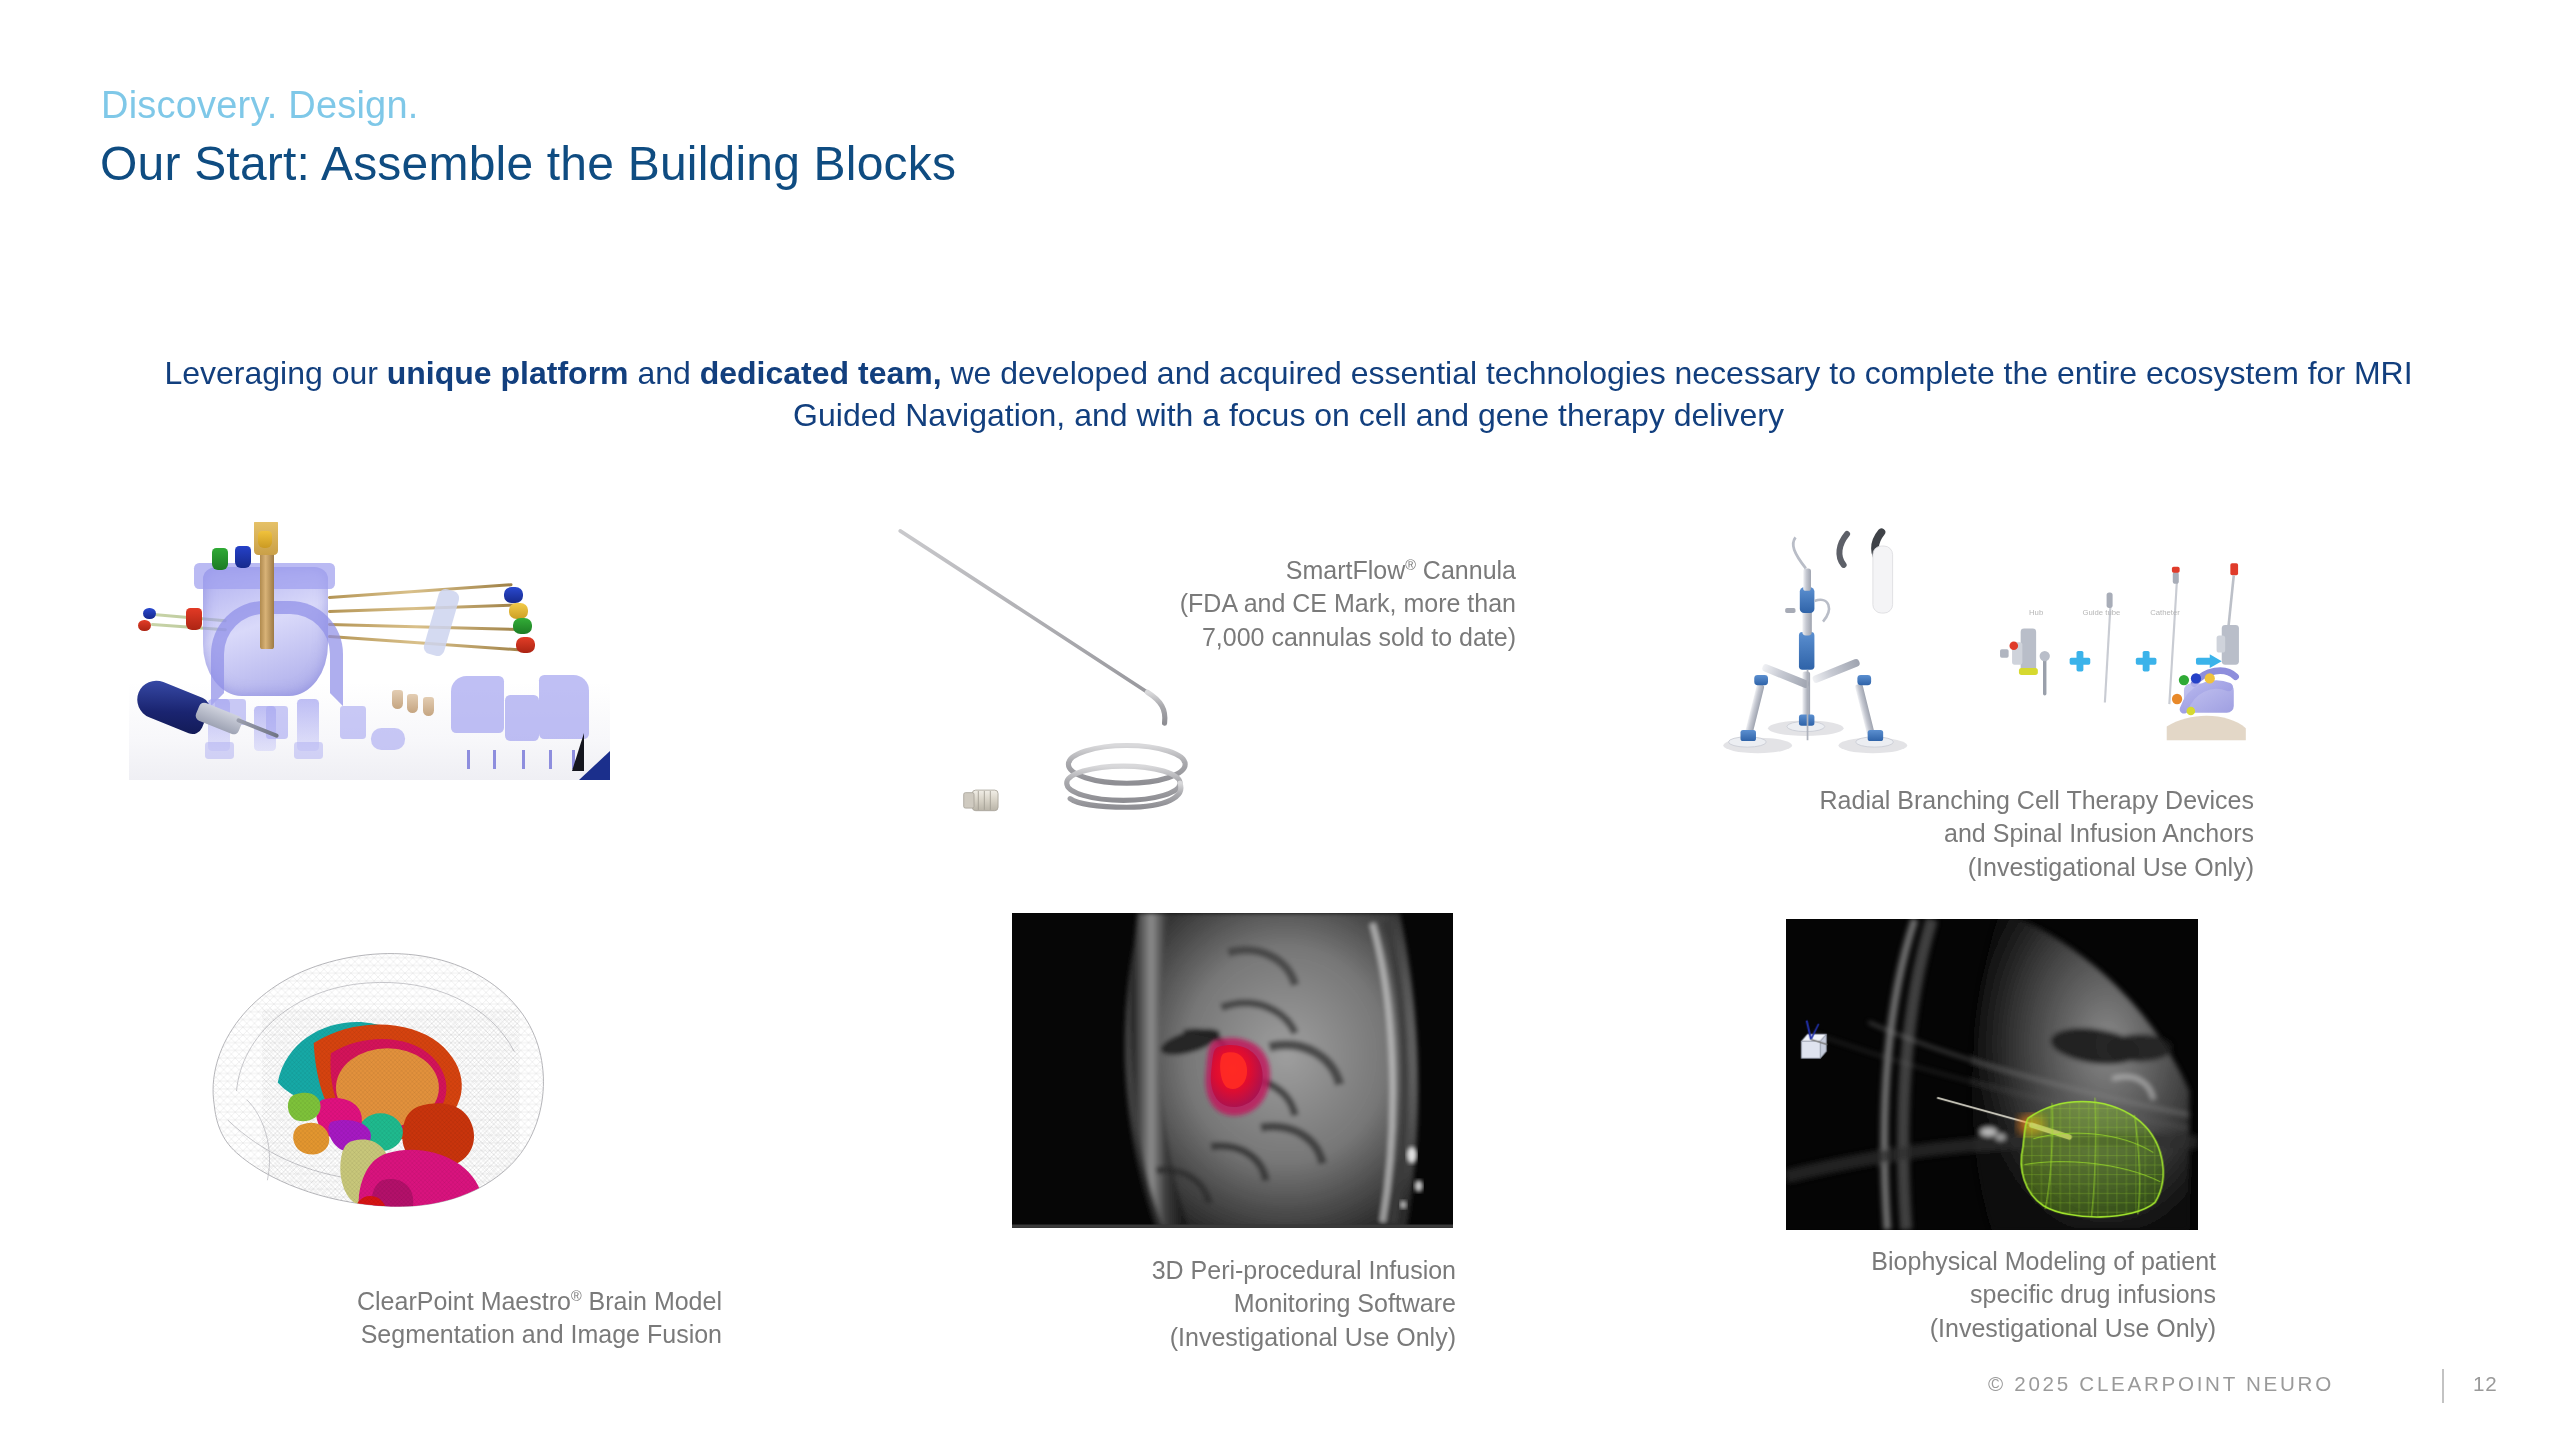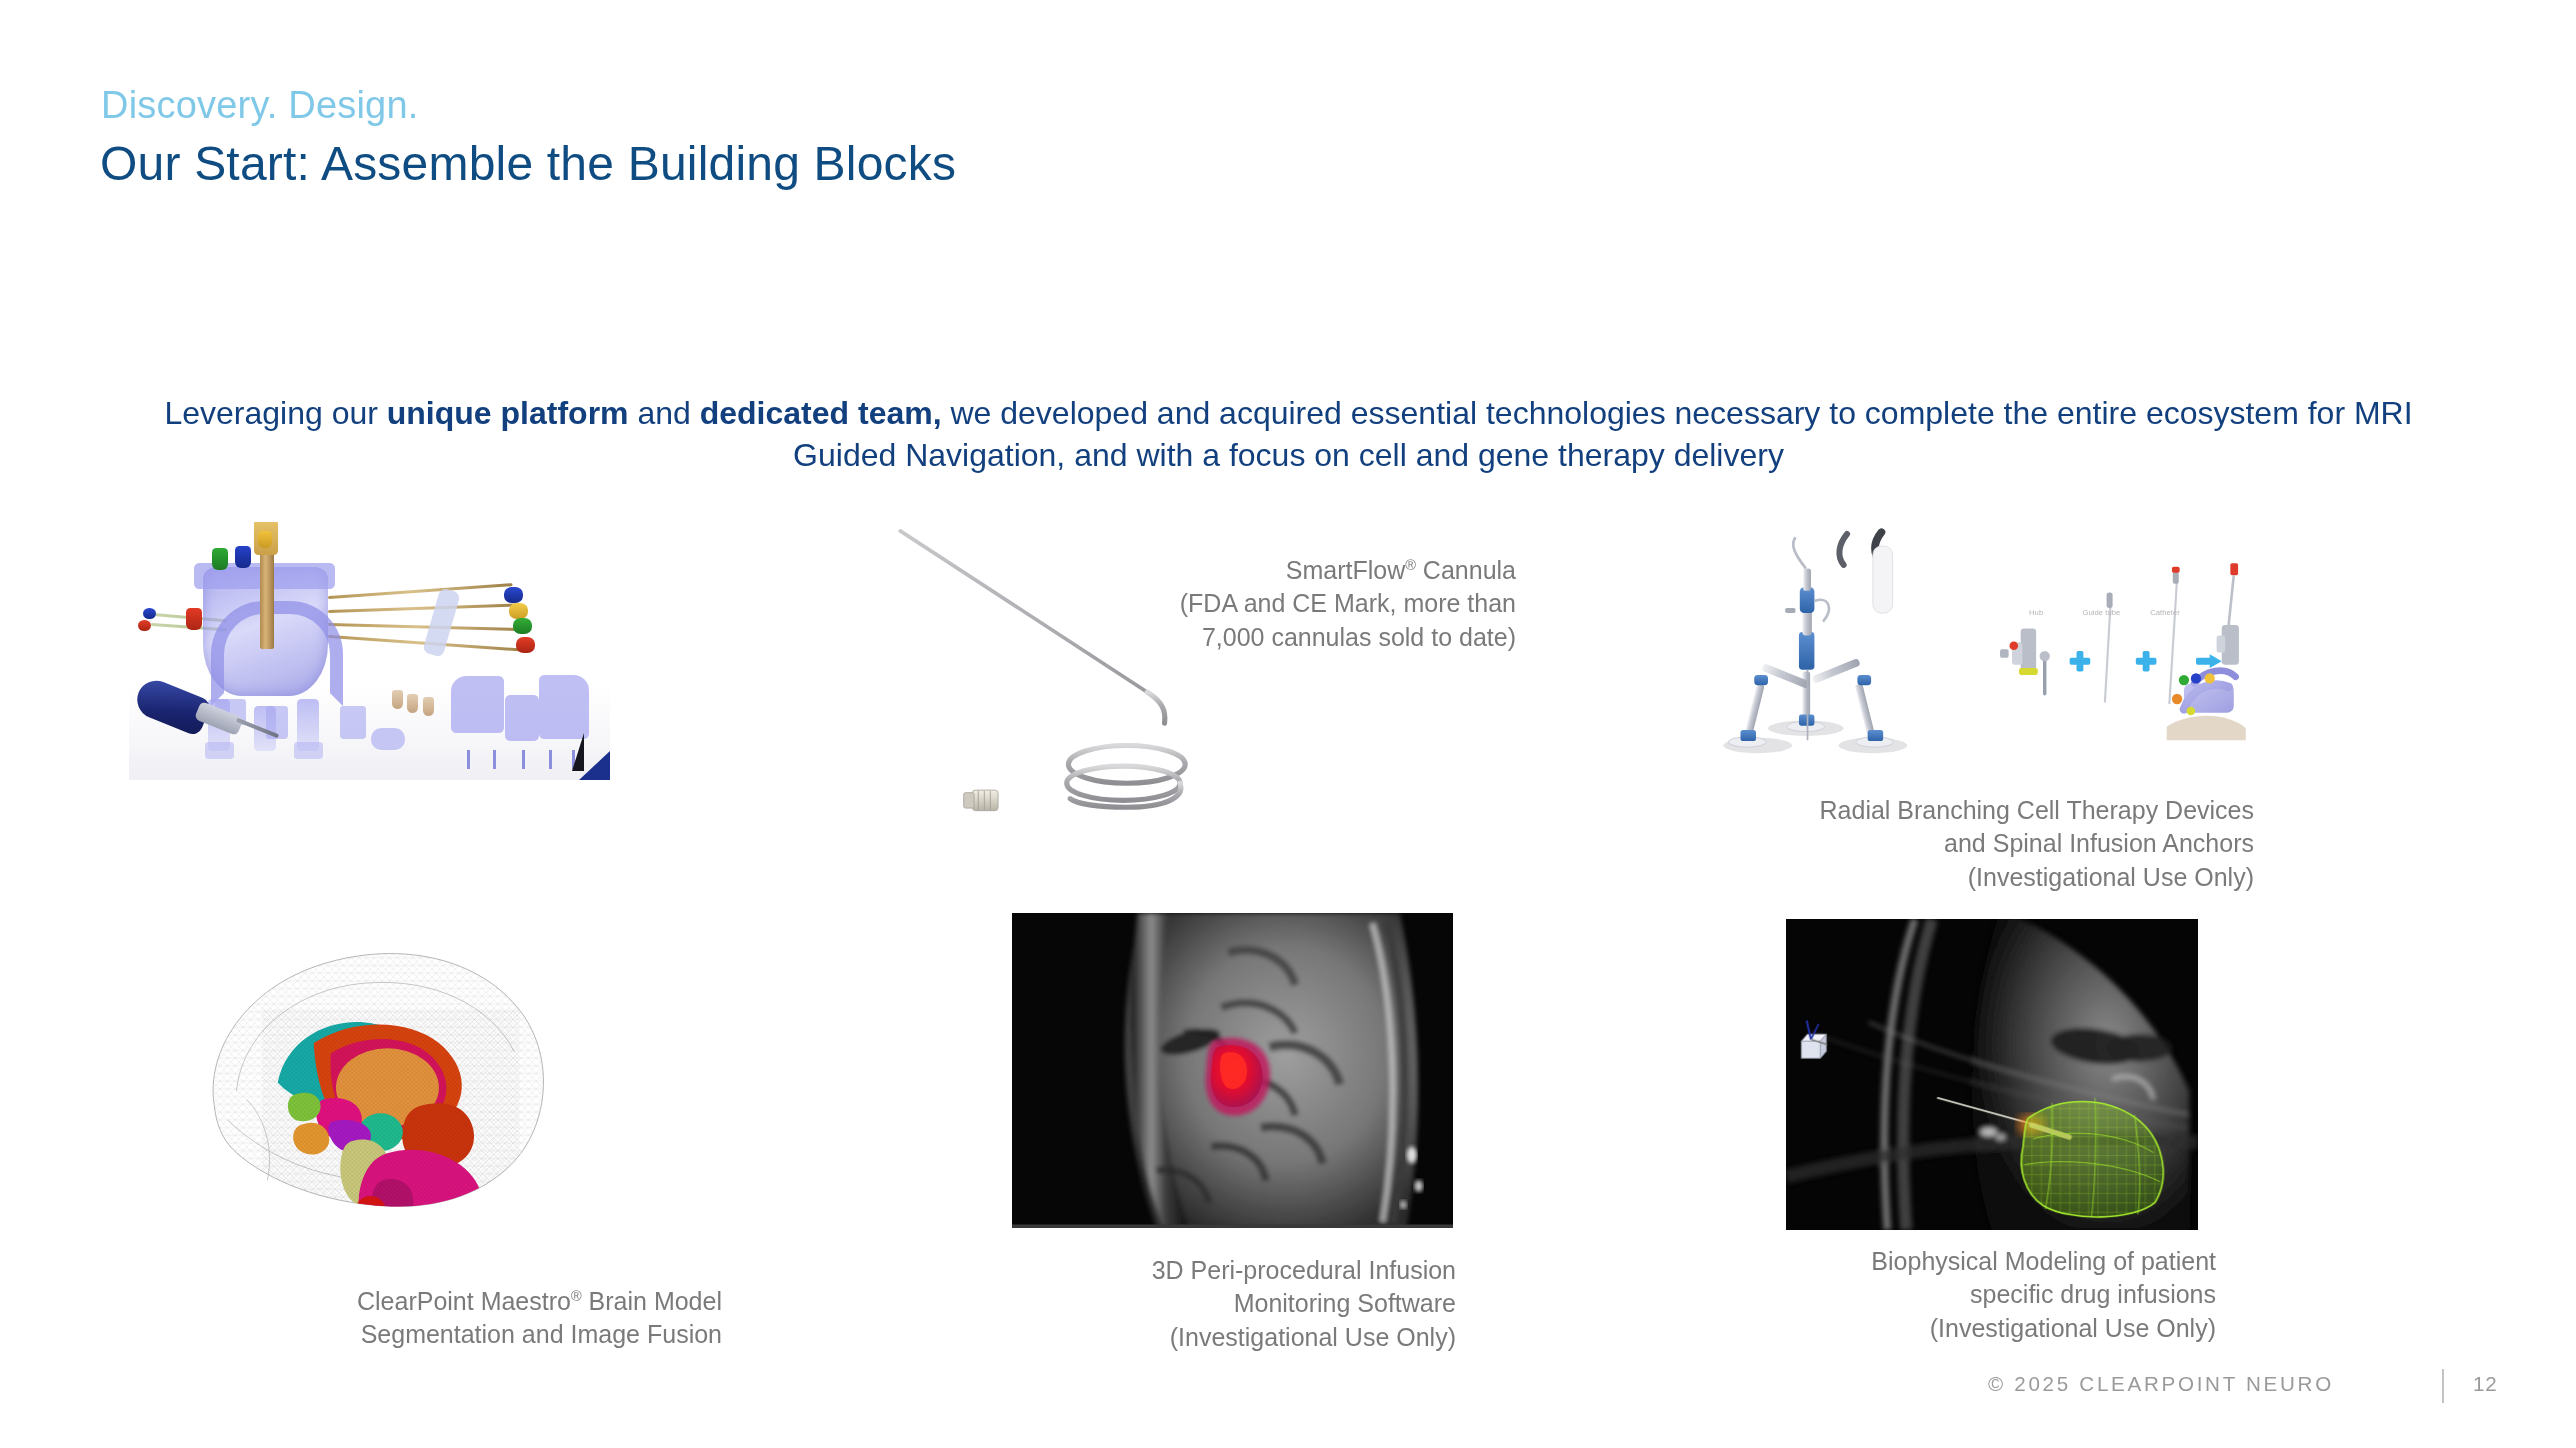--- a/index.html
+++ b/index.html
@@ -48,21 +48,20 @@
   
   .lead {
     position: absolute;
     left: 155px;
     top: 352px;
     width: 2267px;
     text-align: center;
     font-size: 32px;
     line-height: 1.32;
     color: #123f7e;
-    margin-top: 40px;
   }
   .lead b { font-weight: 700; }
   .caption {
     text-align: right;
     font-size: 25px;
     line-height: 1.33;
     color: #7a7a7a;
     font-weight: 400;
   }
   .caption sup {
@@ -262,21 +261,21 @@
     background: #c3c3c3;
   }
   .footer-page {
     position:absolute; left:2473px; top:0;
     font-size: 20.6px; color: #9a9a9a; letter-spacing: 0.9px;
   }
 
   
   #cap-smartframe { position:absolute; left:176px;  top:792px;  width:429px; }
   #cap-cannula    { position:absolute; left:1095px; top:554px;  width:421px; }
-  #cap-anchors    { position:absolute; left:1722px; top:784px;  width:532px;margin-top:10px; }
+  #cap-anchors    { position:absolute; left:1722px; top:784px;  width:532px; }
   #cap-brain      { position:absolute; left:172px;  top:1285px; width:550px; }
   #cap-infusion   { position:absolute; left:1018px; top:1254px; width:438px; }
   #cap-biophys    { position:absolute; left:1769px; top:1245px; width:447px; }
 </style>
 </head>
 <body>
 
 <div class="slide">
 
   <div class="eyebrow">Discovery. Design.</div>

